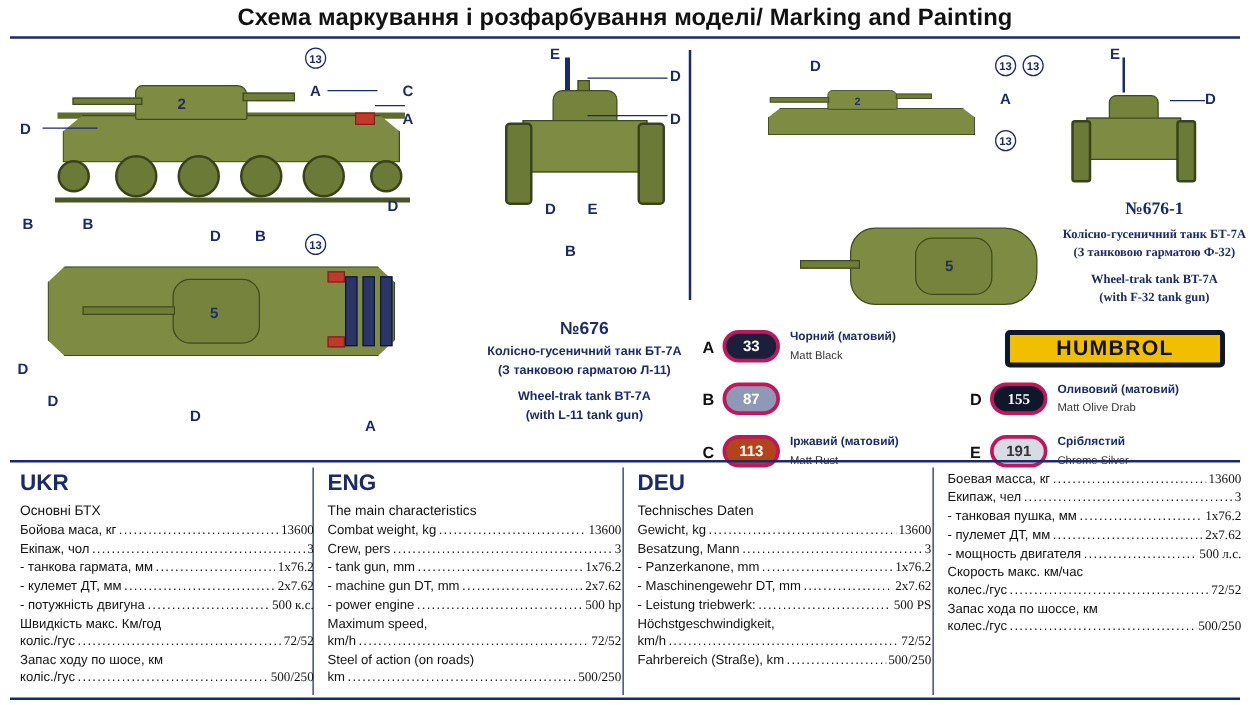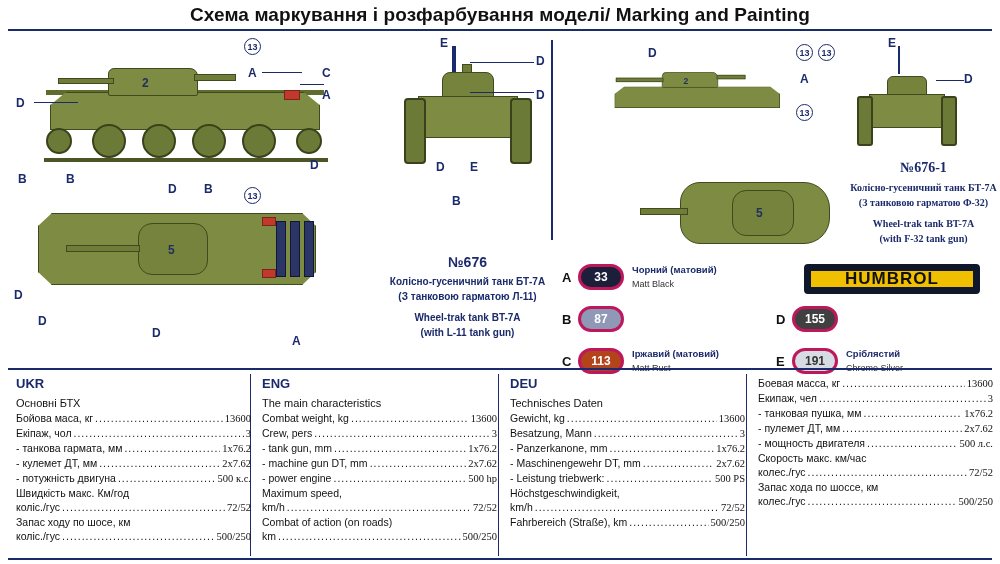--- a/index.html
+++ b/index.html
@@ -176,33 +176,33 @@
   .swatch {
     width:46px; height:26px; border-radius:13px; border:3px solid #be185d;
     display:flex; align-items:center; justify-content:center;
     color:#fff; font-size:12px; font-weight:bold; margin-right:8px;
   }
   .legend-text { line-height:12px; }
   .legend-text .t1 { font-size:9.5px; color:#1b2a6b; font-weight:bold; }
   .legend-text .t2 { font-size:9px; color:#333; margin-top:2px; }
   .humbrol {
     position:absolute; left:242px; top:0px; width:176px; height:30px;
-    background:#f0c000; border:7px solid #0f172a; border-radius:4px;
+    background:#f0c000; border:4px solid #0f172a; border-radius:4px;
     display:flex; align-items:center; justify-content:center;
     font-size:17px; font-weight:bold; letter-spacing:1px; color:#111;
   }
 
   
   .specs { position:absolute; left:0; top:368px; width:1000px; height:196px; }
   .specs-rule-top { position:absolute; left:8px; top:0px; width:984px; height:2px; background:#1b2a6b; }
   .specs-rule-bottom { position:absolute; left:8px; top:190px; width:984px; height:2px; background:#1b2a6b; }
   .col {
     position:absolute; top:8px; width:235px; height:180px;
   }
-  .col-title { font-size:13px; font-weight:bold; color:#1b2a6b; margin-bottom:6px; }
+  .col-title { font-size:18px; font-weight:bold; color:#1b2a6b; margin-bottom:6px; }
   .col-sub { font-size:11px; color:#111; margin-bottom:2px; }
   .spec-line {
     font-size:10.5px; color:#111; line-height:14px;
     display:flex; align-items:baseline; white-space:nowrap; overflow:hidden;
   }
   .spec-label { flex:0 0 auto; }
   .spec-dots { flex:1 1 auto; overflow:hidden; letter-spacing:1px; color:#111; margin:0 2px; }
   .spec-val { flex:0 0 auto;font-family:Liberation Serif, serif; }
   .spec-plain { font-size:10.5px; color:#111; line-height:14px; }
   .colsep { position:absolute; top:6px; width:1px; height:182px; background:#1b2a6b; }
@@ -355,21 +355,25 @@
         <div class="legend-letter">C</div>
         <div class="swatch" style="background:#b2431a;color:#ffffff;">113</div>
         <div class="legend-text">
           <div class="t1">Іржавий (матовий)</div>
           <div class="t2">Matt Rust</div>
         </div>
       </div>
 
       <div class="legend-row" style="left:214px; top:42px;">
         <div class="legend-letter">D</div>
-        <div class="swatch" style="background:#404040;color:#ffffff;">155</div>
+        <div class="swatch" style="background:#0f172a;color:#ffffff;font-family:Liberation Serif, serif;">155</div>
+        <div class="legend-text">
+          <div class="t1">Оливовий (матовий)</div>
+          <div class="t2">Matt Olive Drab</div>
+        </div>
       </div>
 
       <div class="legend-row" style="left:214px; top:84px;">
         <div class="legend-letter">E</div>
         <div class="swatch" style="background:#d7dbe4;color:#333333;">191</div>
         <div class="legend-text">
           <div class="t1">Сріблястий</div>
           <div class="t2">Chrome Silver</div>
         </div>
       </div>
@@ -453,21 +457,21 @@
           <span class="spec-label">- power engine</span>
           <span class="spec-dots">............................................................</span>
           <span class="spec-val">500 hp</span>
         </div>
         <div class="spec-plain">Maximum speed,</div>
         <div class="spec-line">
           <span class="spec-label">km/h</span>
           <span class="spec-dots">............................................................</span>
           <span class="spec-val">72/52</span>
         </div>
-        <div class="spec-plain">Combat of action (on roads)</div>
+        <div class="spec-plain">Steel of action (on roads)</div>
         <div class="spec-line">
           <span class="spec-label">km</span>
           <span class="spec-dots">............................................................</span>
           <span class="spec-val">500/250</span>
         </div>
       </div>
     <div class="col" id="col-2" style="left:510px;">
         <div class="col-title">DEU</div>
         <div class="col-sub">Technisches Daten</div>
         <div class="spec-line">

